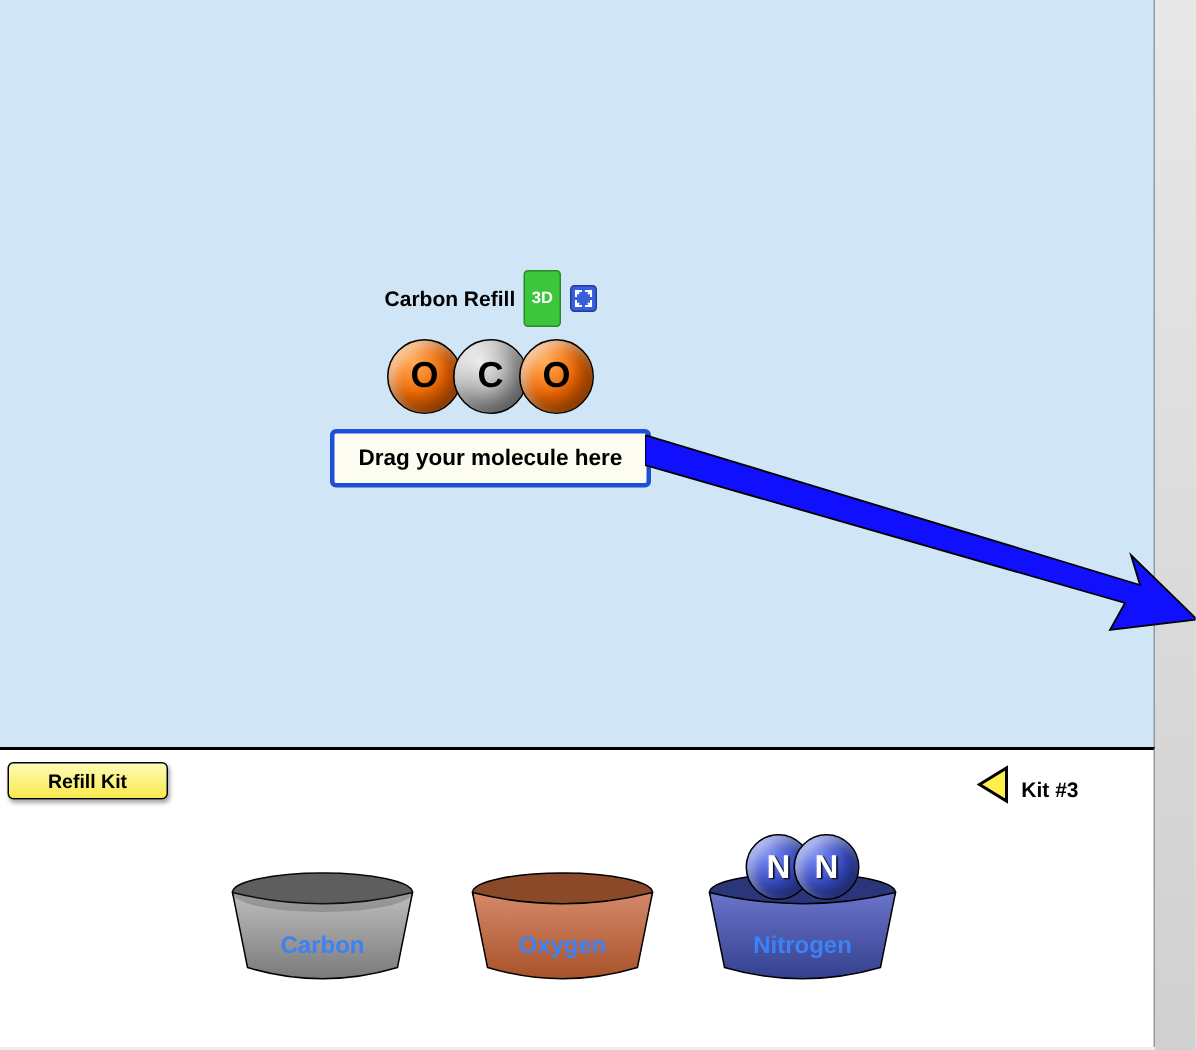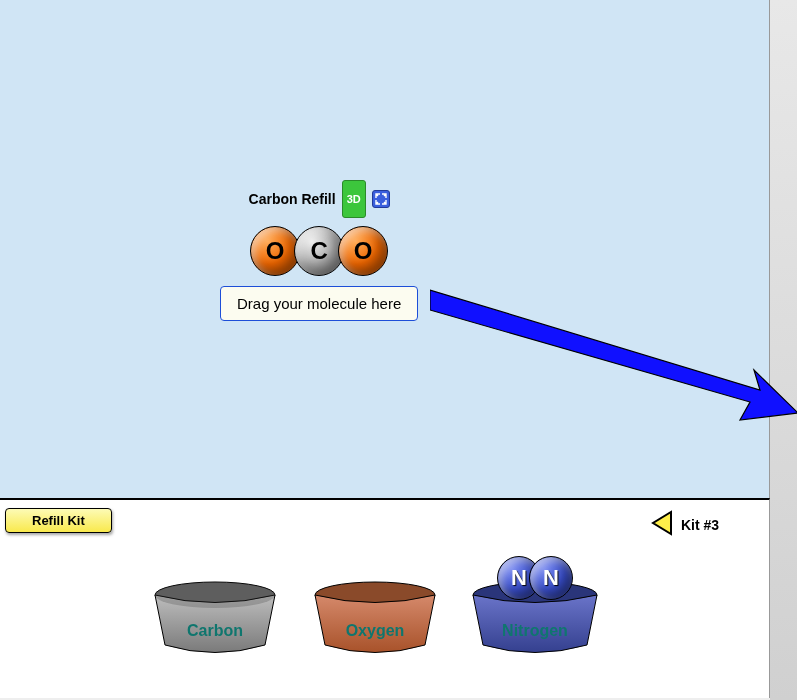--- a/index.html
+++ b/index.html
@@ -81,24 +81,24 @@
       background: radial-gradient(circle at 35% 30%, #eee 0%, #aaa 50%, #888 100%);
       color: #000;
     }
     .atom-n {
       background: radial-gradient(circle at 35% 30%, #7788ee 0%, #3a4fce 50%, #2a3a99 100%);
       color: #fff;
       text-shadow: 1px 1px 1px #000;
     }
     .drag-target {
       background: #fcfcf0;
-      border: 1px solid #1d4ed8;
+      border: 3px solid #1d4ed8;
       border-radius: 4px;
       padding: 8px 16px;
-      font-weight: normal;
+      font-weight: bold;
       font-size: 15px;
     }
     .arrow-container {
       position: absolute;
       left: 430px;
       top: 280px;
       width: 370px;
       height: 160px;
       pointer-events: none;
     }
@@ -152,21 +152,21 @@
       text-align: center;
       cursor: grab;
     }
     .bucket-svg { width: 130px; height: 80px; display:block; }
     .bucket-label {
       position: absolute;
       width: 100%;
       bottom: 20px;
       font-weight: bold;
       font-size: 16px;
-      color: #0f766e;
+      color: #3b82f6;
     }
     .bucket-atoms {
       position: absolute;
       top: -24px;
       width: 100%;
       display: flex;
       justify-content: center;
     }
     .bucket-atoms .atom {
       width: 44px;

